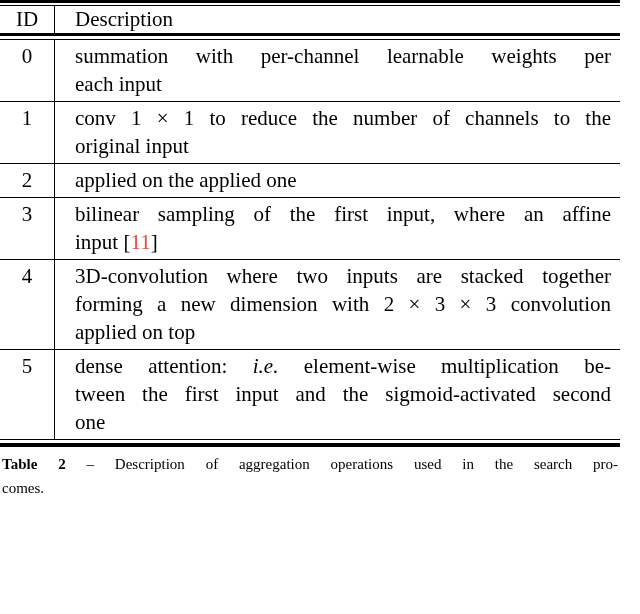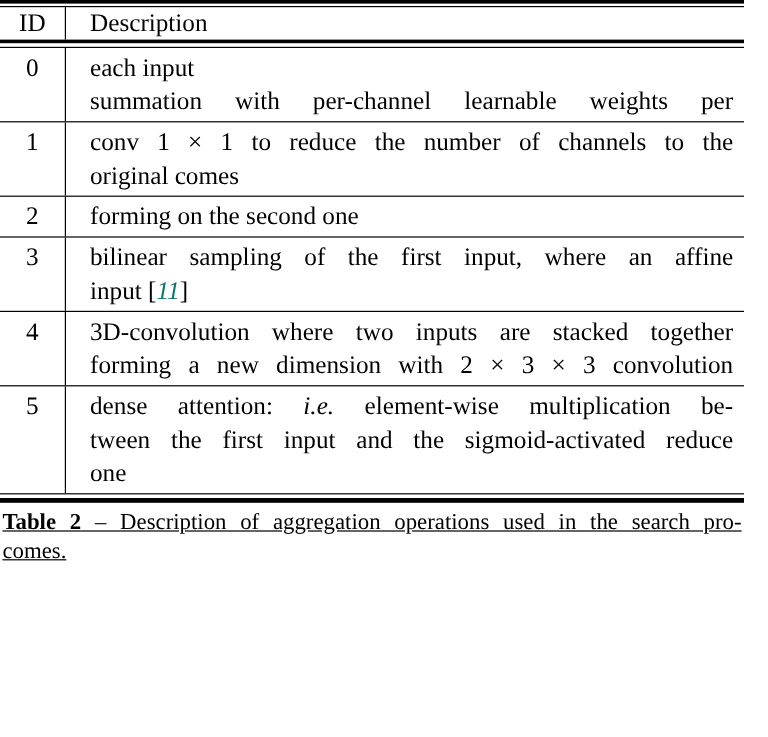--- a/index.html
+++ b/index.html
@@ -73,22 +73,21 @@
   .desc-line.last-line {
     text-align-last: left;
   }
 
   .cite { }
 
   
   .caption {
     margin-top: 5px;
     padding: 0 2px;
-    font-size: 19px;
-    text-decoration: underline;
+    font-size: 15px;
   }
   .caption-line { line-height: 24px; }
   .caption-line.justified { text-align: justify; text-align-last: justify; }
   .caption-label { font-weight: bold; }
 </style>
 </head>
 <body>
 
 <div class="page" style="color: rgb(0, 0, 0); background: rgb(255, 255, 255);">
 
@@ -98,56 +97,57 @@
     <div class="hdr-id">ID</div>
     <div class="hdr-desc">Description</div>
   </div>
 
   <div class="rule-header"></div>
 
   <div id="table-body">
       <div class="t-row">
         <div class="id-cell">0</div>
         <div class="desc-cell">
+          <div class="desc-line">summation with per-channel learnable weights per</div>
           <div class="desc-line last-line">each input</div>
-          <div class="desc-line">summation with per-channel learnable weights per</div>
         </div>
       </div>
       <div class="t-row">
         <div class="id-cell">1</div>
         <div class="desc-cell">
           <div class="desc-line">conv 1 × 1 to reduce the number of channels to the</div>
-          <div class="desc-line last-line">original comes</div>
+          <div class="desc-line last-line">original input</div>
         </div>
       </div>
       <div class="t-row">
         <div class="id-cell">2</div>
         <div class="desc-cell">
-          <div class="desc-line last-line">forming on the second one</div>
+          <div class="desc-line last-line">applied on the applied one</div>
         </div>
       </div>
       <div class="t-row">
         <div class="id-cell">3</div>
         <div class="desc-cell">
           <div class="desc-line">bilinear sampling of the first input, where an affine</div>
-          <div class="desc-line last-line">input [<span class="cite" style="color: #0f766e; font-style: italic;">11</span>]</div>
+          <div class="desc-line last-line">input [<span class="cite" style="color: #ef4444;">11</span>]</div>
         </div>
       </div>
       <div class="t-row">
         <div class="id-cell">4</div>
         <div class="desc-cell">
           <div class="desc-line">3D-convolution where two inputs are stacked together</div>
           <div class="desc-line">forming a new dimension with 2 × 3 × 3 convolution</div>
+          <div class="desc-line last-line">applied on top</div>
         </div>
       </div>
       <div class="t-row">
         <div class="id-cell">5</div>
         <div class="desc-cell">
           <div class="desc-line">dense attention: <i>i.e.</i> element-wise multiplication be-</div>
-          <div class="desc-line">tween the first input and the sigmoid-activated reduce</div>
+          <div class="desc-line">tween the first input and the sigmoid-activated second</div>
           <div class="desc-line last-line">one</div>
         </div>
       </div>
     </div>
 
   <div class="rule-bottom"></div>
 
   <div class="caption">
     <div class="caption-line justified">
       <span class="caption-label">Table 2</span>

